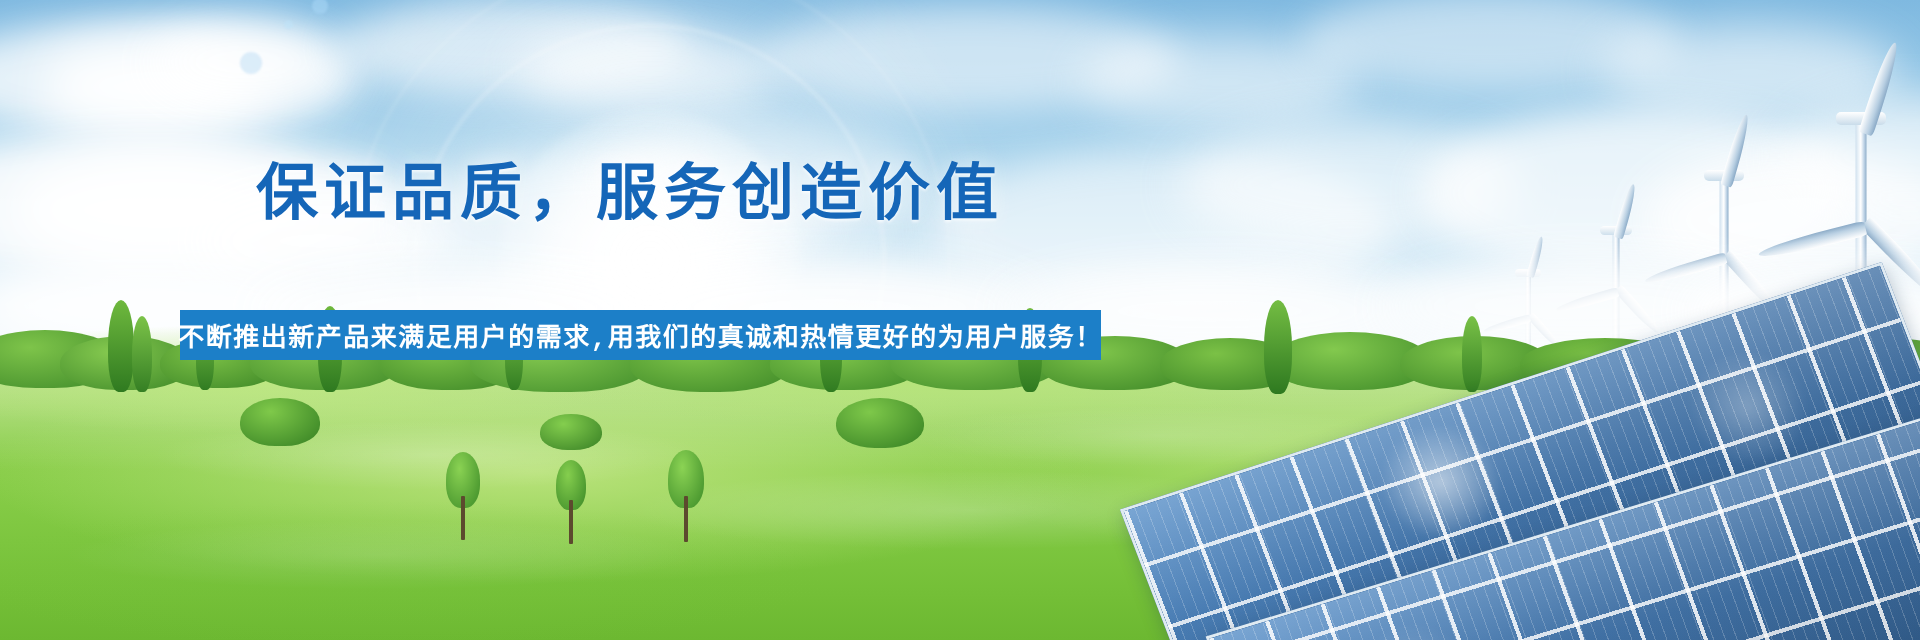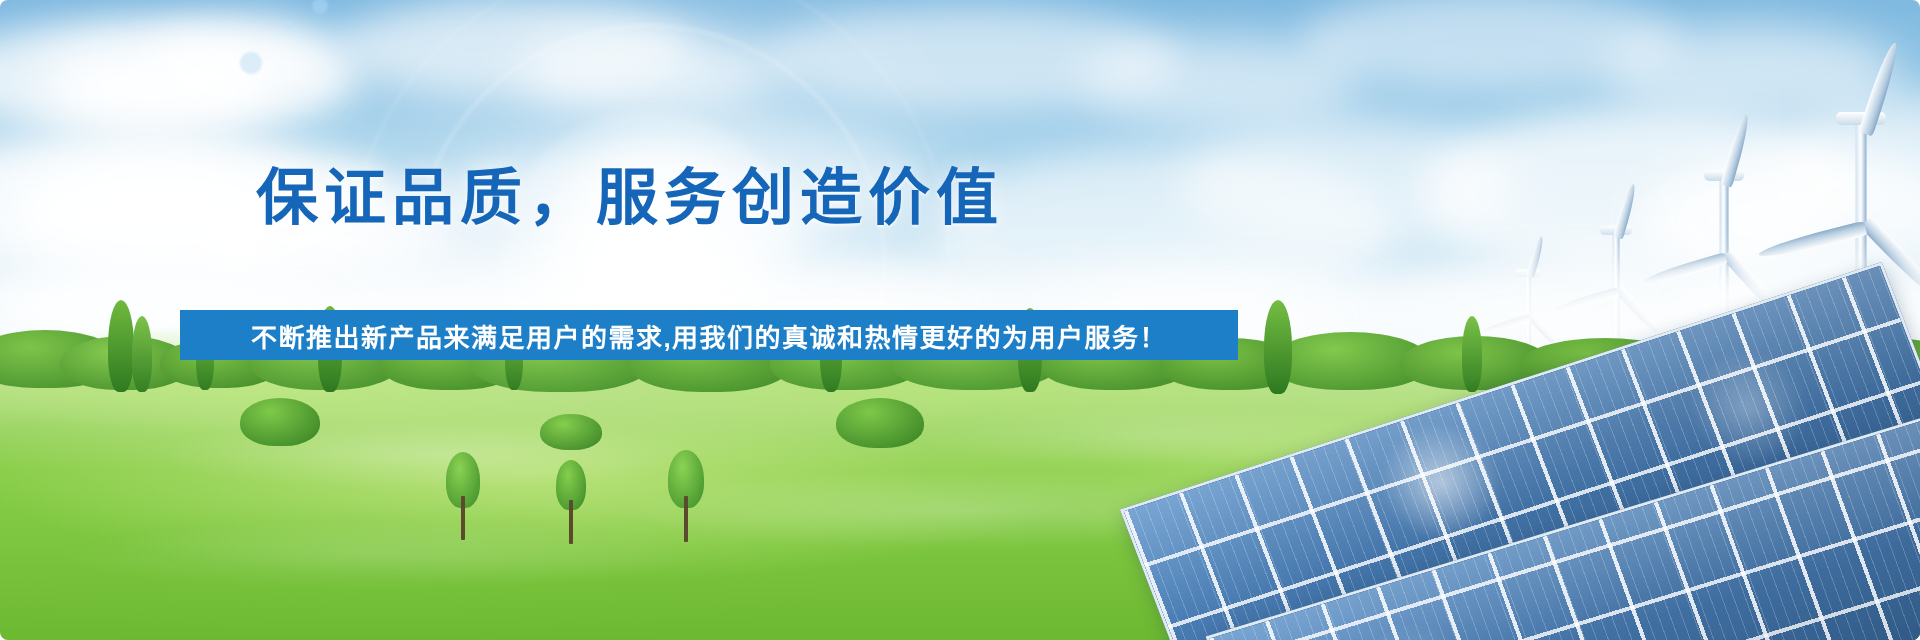--- a/index.html
+++ b/index.html
@@ -1,22 +1,21 @@
 <!DOCTYPE html>
 <html lang="zh-CN"><head>
 <meta charset="utf-8">
 <title>Banner</title>
 <style>
   html,body{margin:0;padding:0;background:#fff;}
   *{box-sizing:border-box;}
   .stage{
     position:relative;width:1920px;height:640px;overflow:hidden;
-    font-family:Liberation Sans, sans-serif;
+    font-family:Liberation Mono, monospace;
     background:#cfe6f5;
-    border-radius:8px;
   }
 
   
   .sky{
     position:absolute;inset:0;
     background:
       linear-gradient(180deg,
         #7fb9e0 0%,
         #93c6e6 12%,
         #aad4ec 24%,
@@ -154,21 +153,21 @@
   .headline{
     position:absolute;left:0;width:1260px;top:164px;
     text-align:center;
     font-size:62px;line-height:1.1;font-weight:bold;
     letter-spacing:6px;
     color:#1566b8;
     text-shadow:0 2px 3px rgba(255,255,255,.75), 0 0 22px rgba(255,255,255,.6);
     white-space:nowrap;
   }
   .subbar{
-    position:absolute;left:180px;top:310px;width:1058px;height:50px;
+    position:absolute;left:180px;top:310px;width:921px;height:50px;
     background:#1c7fc8;
     display:flex;align-items:center;justify-content:center;
   }
   .subbar-text{
     color:#ffffff;font-size:26px;font-weight:bold;letter-spacing:1.5px;white-space:nowrap;
   }
 </style>
 </head>
 <body>
 

